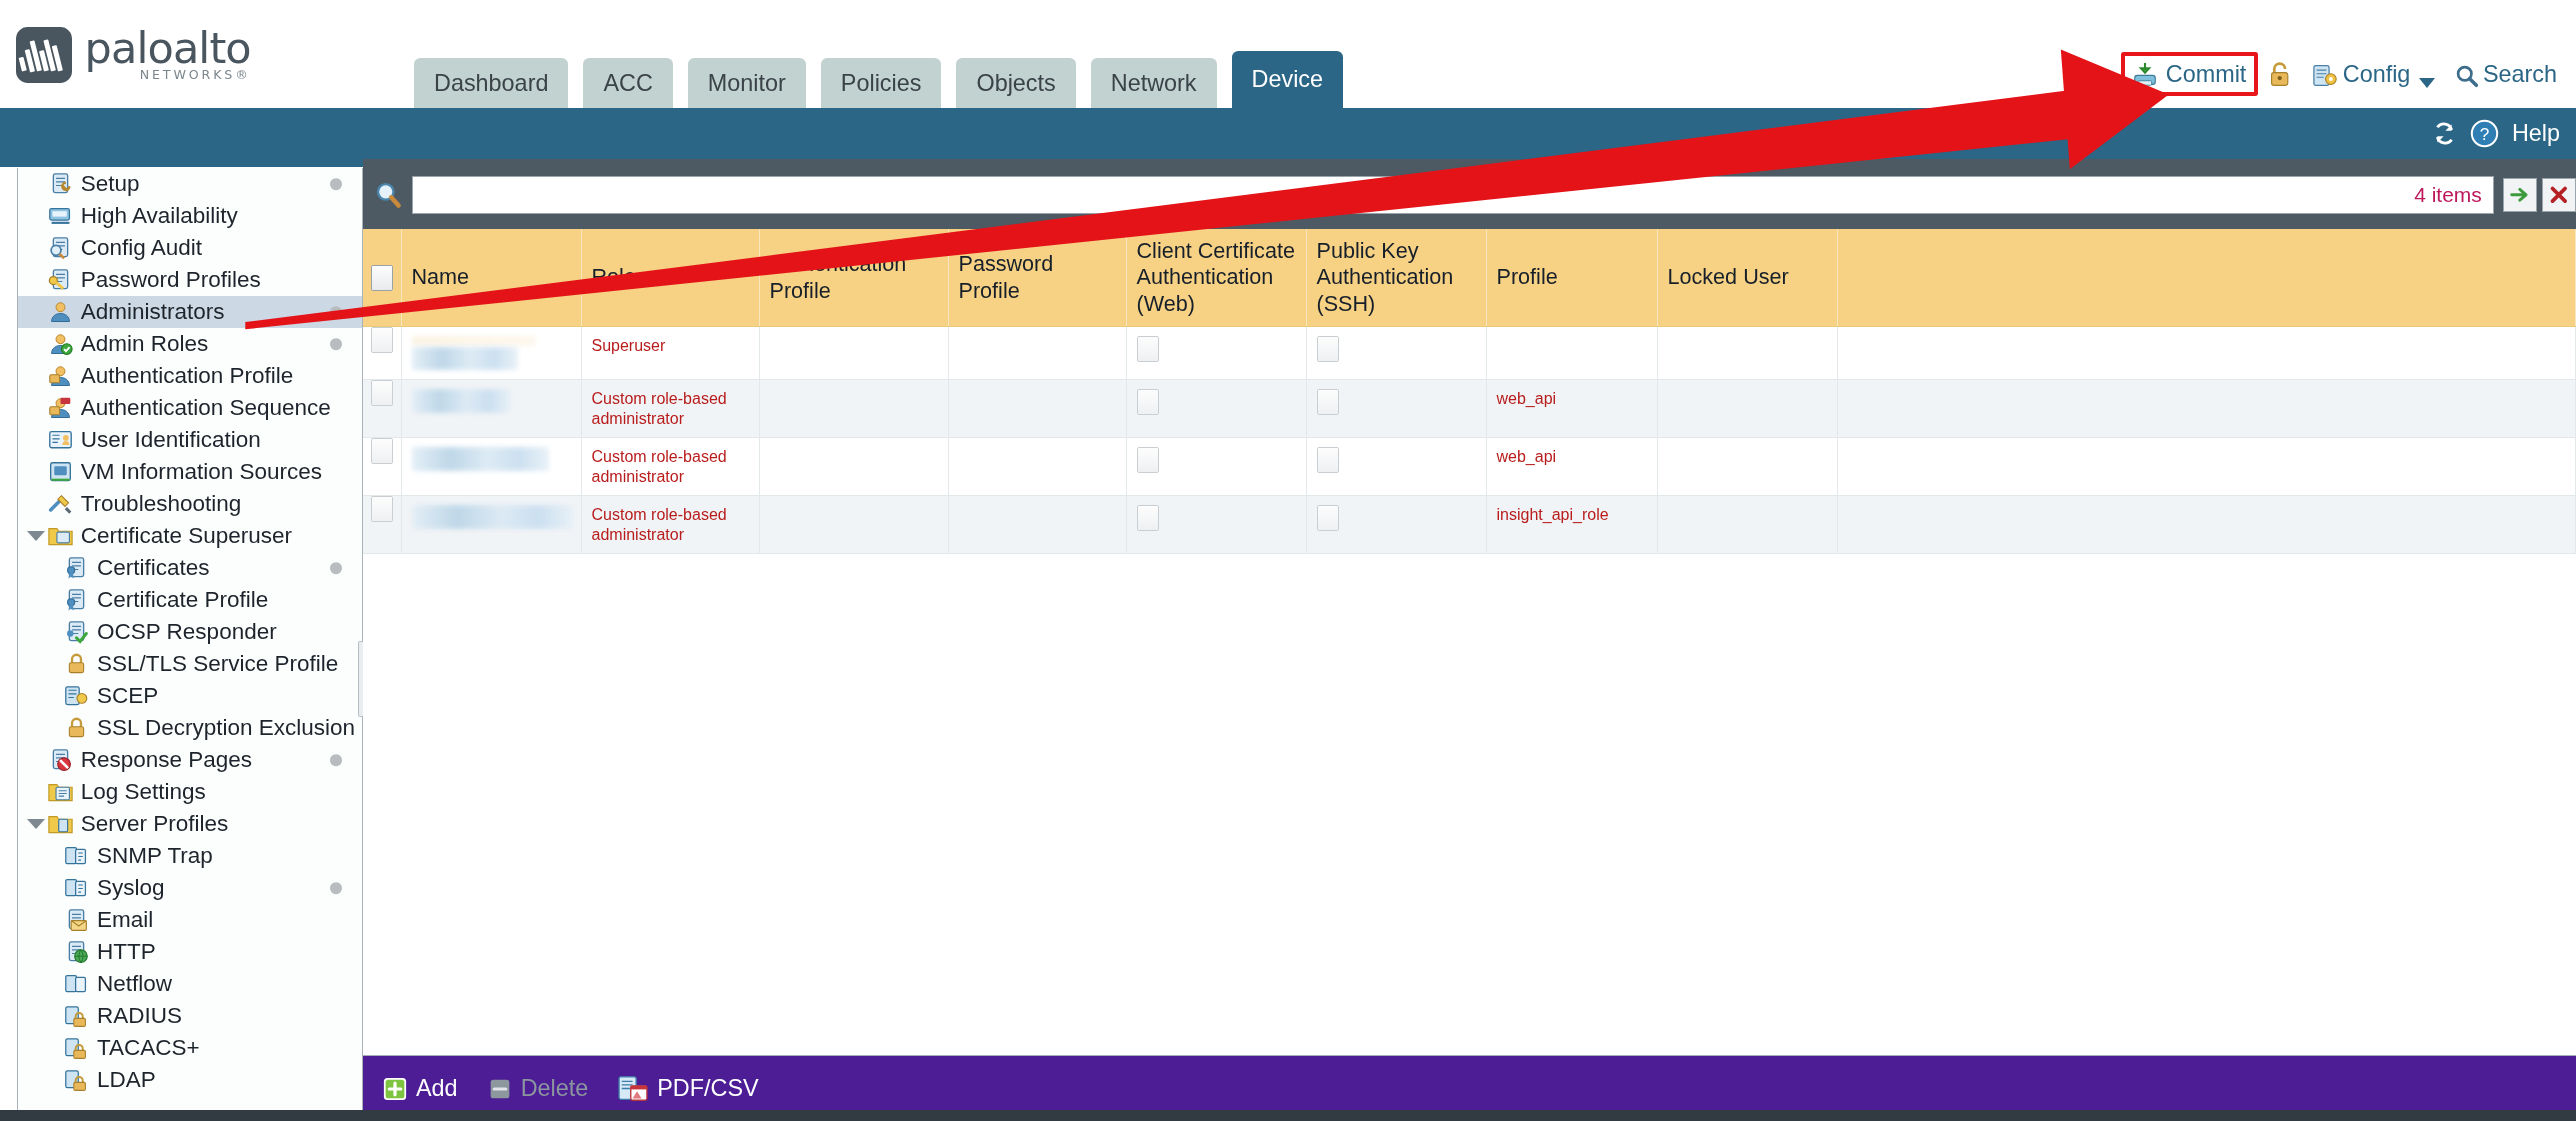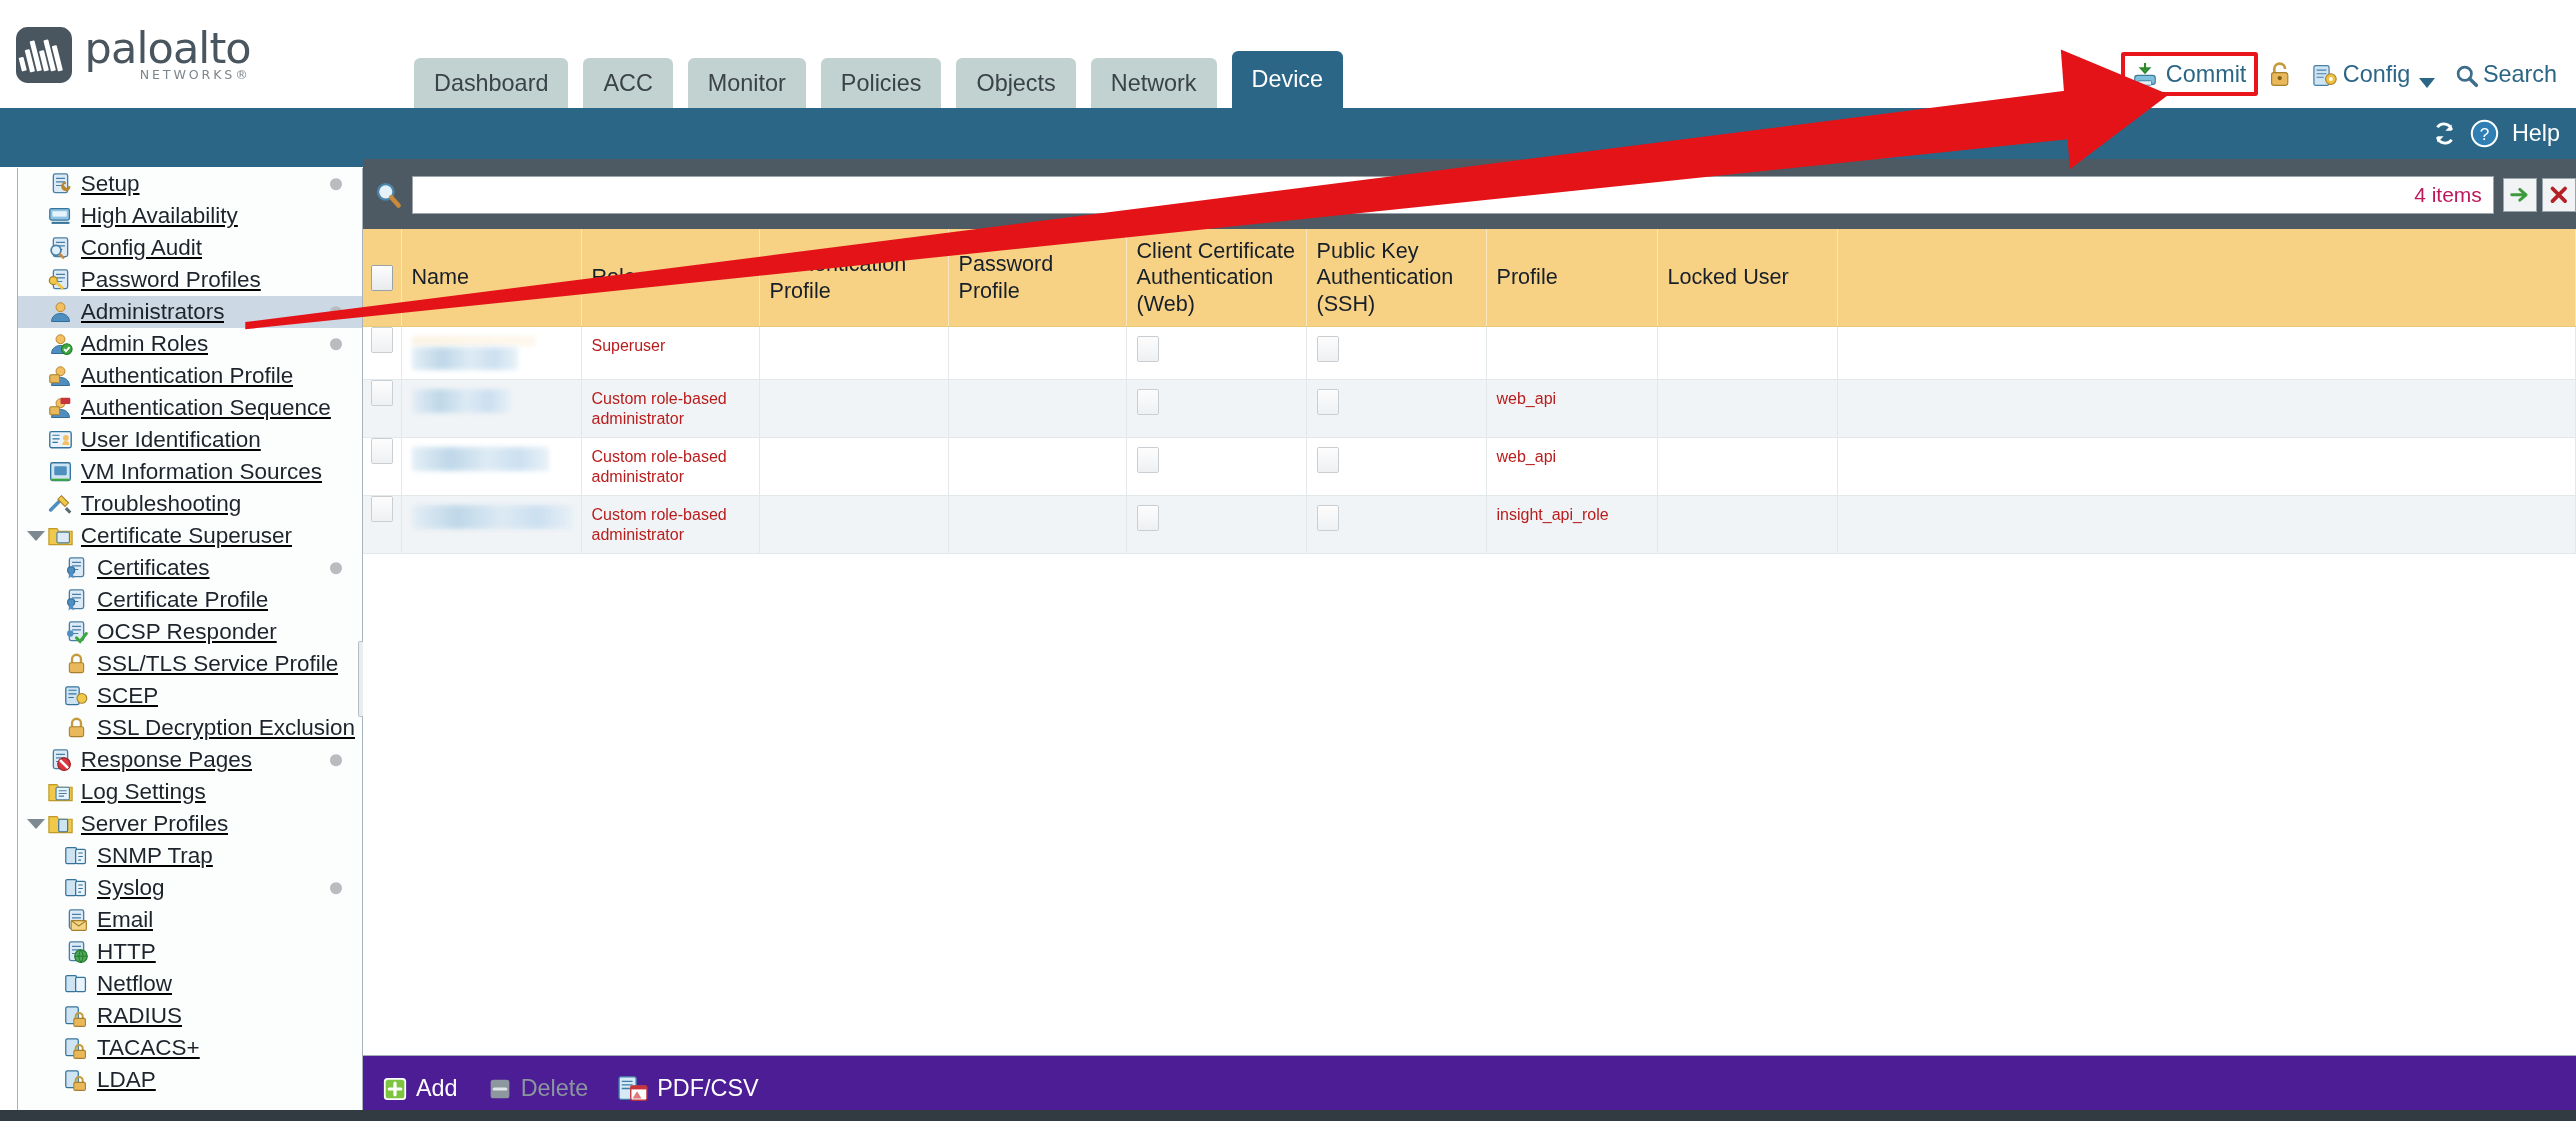--- a/index.html
+++ b/index.html
@@ -77,21 +77,20 @@
   .band-right { position:absolute; right:16px; top:10.8px; display:flex; align-items:center; gap:12.6px; }
   .band-right .lbl { color:#ffffff; font-size:23.4px; }
   .ic-refresh { width:27px; height:25px; }
   .ic-help { width:29px; height:29px; }
 
   
   .sidebar {
     position:absolute; left:17px; top:168px; width:346px; height:945px;
     background:#fcfdfd; border:0.9px solid #a9b4ba; border-top:none;
     overflow:hidden;
-    text-decoration:underline;
   }
   .sb-row {
     height:32px; display:flex; align-items:center; padding-left:9px;
     font-size:22.5px; color:#1d242b; position:relative; cursor:pointer; white-space:nowrap;
   }
   .sb-row.sel { background:#ccd9e5; }
   .sb-row .tri {
     width:0;height:0;border-left:9px solid transparent;border-right:9px solid transparent;
     border-top:10.8px solid #7d8890; margin-right:2.7px; flex:none;
   }

